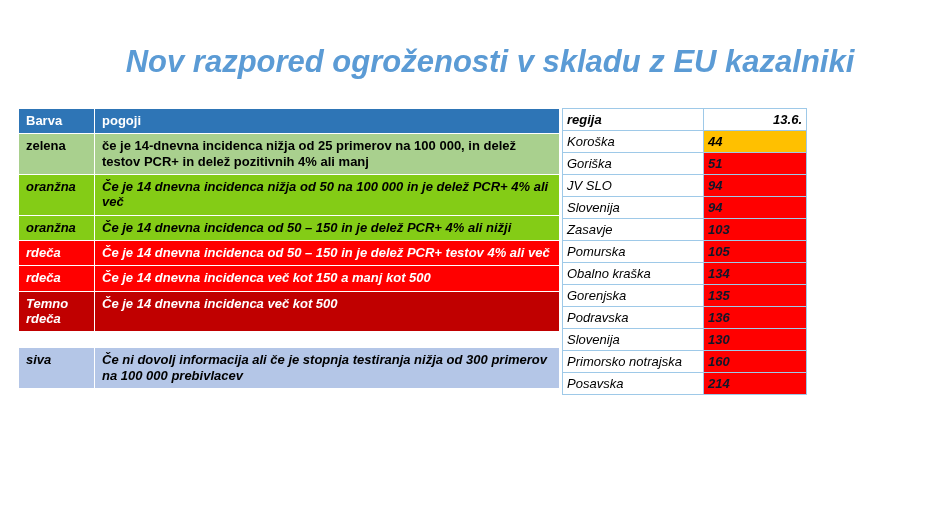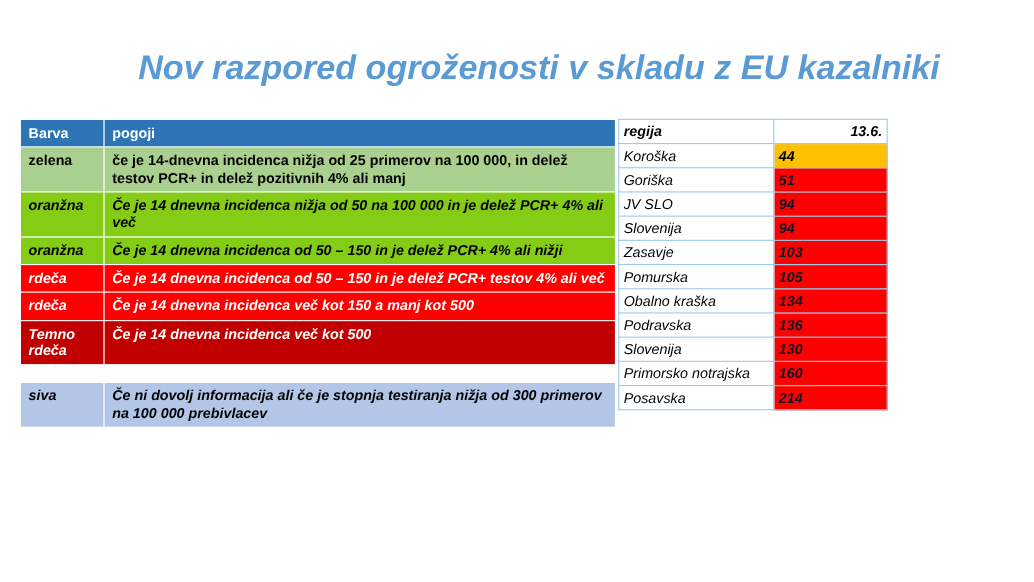--- a/index.html
+++ b/index.html
@@ -205,20 +205,24 @@
       </tr>
       <tr>
         <td class="region">Pomurska</td>
         <td class="value v-red">105</td>
       </tr>
       <tr>
         <td class="region">Obalno kraška</td>
         <td class="value v-red">134</td>
       </tr>
       <tr>
+        <td class="region">Gorenjska</td>
+        <td class="value v-red">135</td>
+      </tr>
+      <tr>
         <td class="region">Podravska</td>
         <td class="value v-red">136</td>
       </tr>
       <tr>
         <td class="region">Slovenija</td>
         <td class="value v-red">130</td>
       </tr>
       <tr>
         <td class="region">Primorsko notrajska</td>
         <td class="value v-red">160</td>

